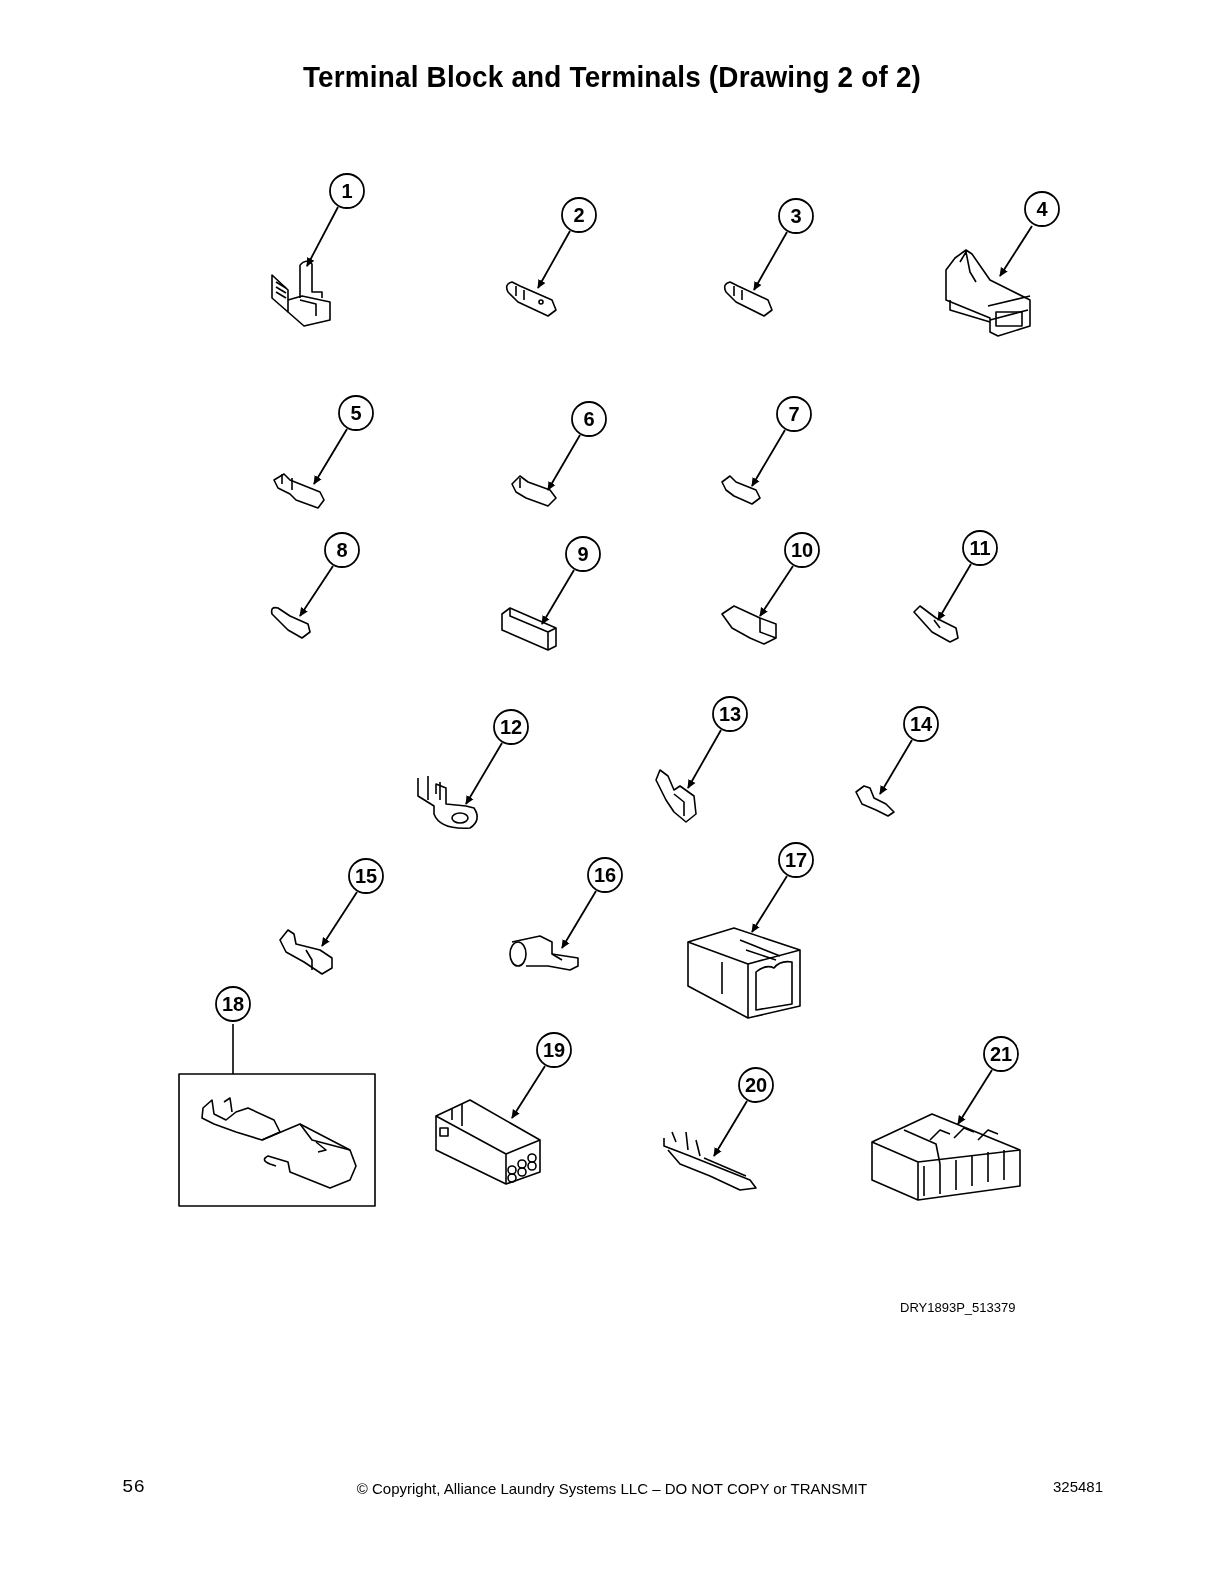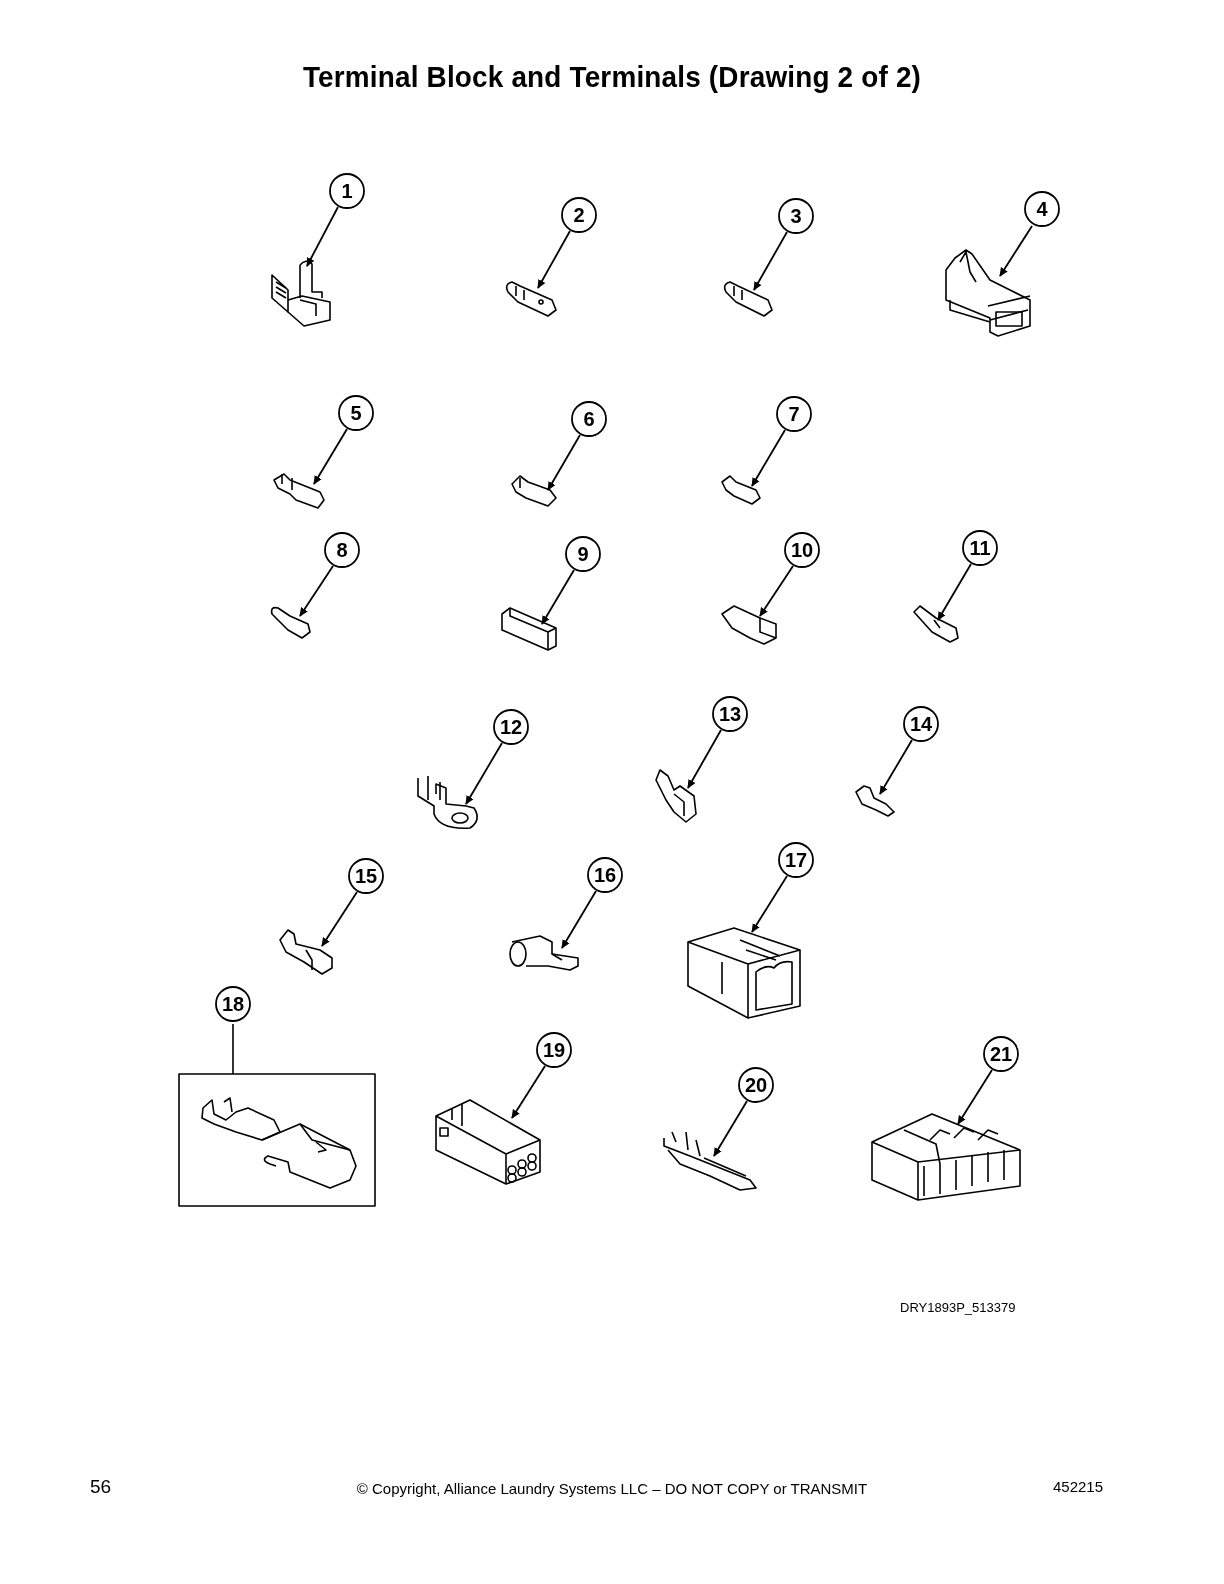--- a/index.html
+++ b/index.html
@@ -1,20 +1,20 @@
 <!DOCTYPE html>
 <html><head>
 <meta charset="utf-8">
 <style>
   html, body { margin:0; padding:0; background:#ffffff; }
   body { width:1224px; height:1584px; position:relative; overflow:hidden; font-family:"Liberation Sans", sans-serif; color:#000; }
   .title { position:absolute; left:0; width:1224px; top:60px; text-align:center; font-weight:bold; font-size:30px; letter-spacing:0.2px; transform:scaleX(0.93); transform-origin:center; }
   #diagram { position:absolute; left:0; top:0; width:1224px; height:1584px; }
   .ref { position:absolute; left:900px; top:1300px; font-size:13px; }
-  .page-num { position:absolute; left:90px; top:1476px; font-size:19px; }
+  .page-num { position:absolute; left:122px; top:1476px; font-size:19px;font-family:Liberation Mono, monospace; }
   .copyright { position:absolute; left:0; width:1224px; top:1480px; text-align:center; font-size:15px; padding-left:0; }
   .copyright span { display:inline-block; margin-left:0; }
   .doc-num { position:absolute; left:1053px; top:1478px; font-size:15px; }
   .callout-num { font-family:"Liberation Sans", sans-serif; font-weight:bold; font-size:20px; }
 </style>
 </head>
 <body>
 
 <div class="title">Terminal Block and Terminals (Drawing 2 of 2)</div>
 
@@ -228,13 +228,13 @@
     <text x="233" y="1011">18</text>
     <text x="554" y="1057">19</text>
     <text x="756" y="1092">20</text>
     <text x="1001" y="1061">21</text>
   </g>
 </svg>
 
 <div class="ref">DRY1893P_513379</div>
 <div class="page-num">56</div>
 <div class="copyright"><span>© Copyright, Alliance Laundry Systems LLC – DO NOT COPY or TRANSMIT</span></div>
-<div class="doc-num">452215</div>
+<div class="doc-num">325481</div>
 
 </body></html>

